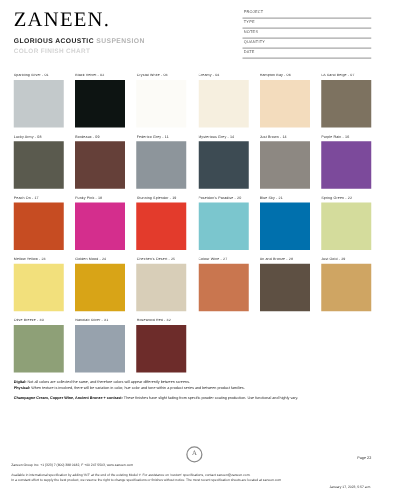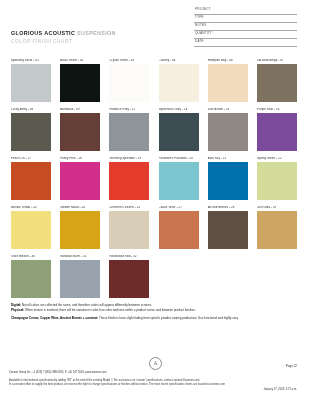--- a/index.html
+++ b/index.html
@@ -137,20 +137,21 @@
     position: absolute; right: 9px; top: 388px;
     font-size: 2.7px; color: #333;
   }
 </style>
 </head>
 <body>
 
 <div class="page">
 
   <div class="header">
+    <div class="brand"><span>ZANEEN</span><span class="dot">.</span></div>
     <div class="subtitle">
       <span class="bold-dark">GLORIOUS ACOUSTIC</span>
       <span class="light">SUSPENSION</span>
     </div>
     <div class="chartline">COLOR FINISH CHART</div>
   </div>
 
   <div class="specform">
     <div class="specrow">
       <div class="speclabel">PROJECT</div>

